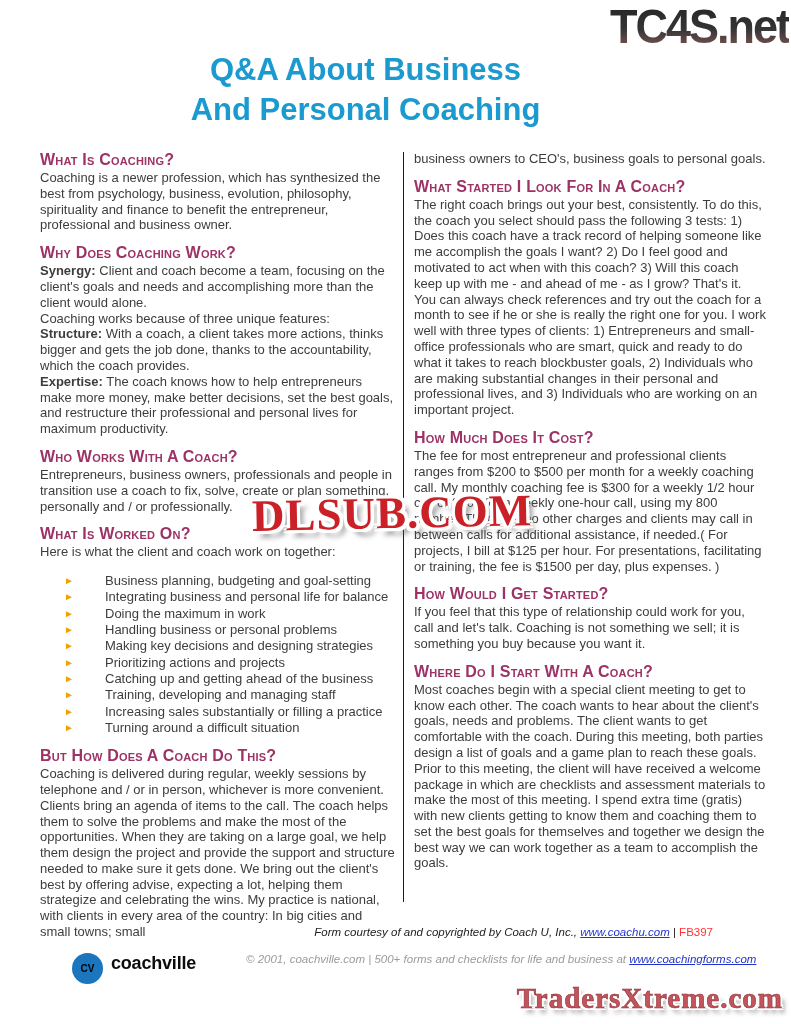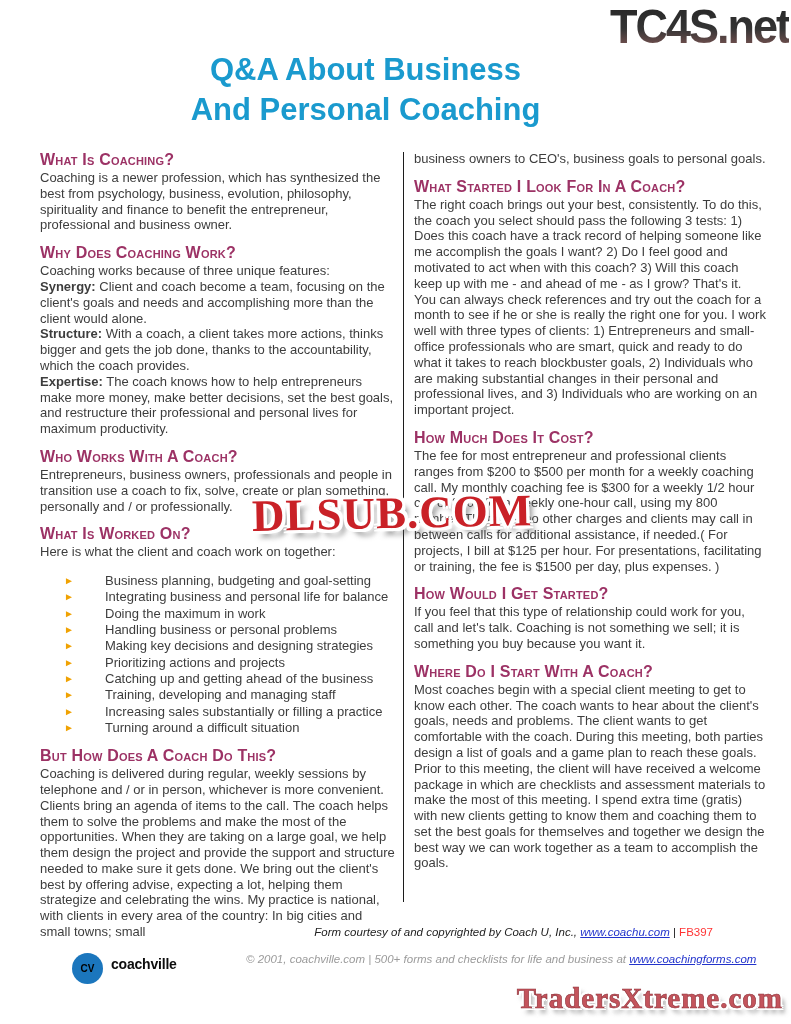--- a/index.html
+++ b/index.html
@@ -152,21 +152,21 @@
     color: #000000;
     font-weight: bold;
     font-size: 10px;
     display: flex;
     align-items: center;
     justify-content: center;
     margin-top: 10px;
   }
   .cv-text {
     margin-left: 8px;
-    font-size: 14px;
+    font-size: 18px;
     font-weight: bold;
     color: #0d0d0d;
     letter-spacing: -0.2px;
   }
 </style>
 </head>
 <body>
 
 <div class="page">
 
@@ -177,22 +177,22 @@
     <span>And Personal Coaching</span>
   </h1>
 
   <div class="divider"></div>
 
   <div class="col col-left">
     <h2 class="sec first">What Is Coaching?</h2>
     <p class="body">Coaching is a newer profession, which has synthesized the best from psychology, business, evolution, philosophy, spirituality and finance to benefit the entrepreneur, professional and business owner.</p>
 
     <h2 class="sec">Why Does Coaching Work?</h2>
+    <p class="body"><b>Synergy:</b><span> Client and coach become a team, focusing on the client's goals and needs and accomplishing more than the client would alone.</span></p>
     <p class="body">Coaching works because of three unique features:</p>
-    <p class="body"><b>Synergy:</b><span> Client and coach become a team, focusing on the client's goals and needs and accomplishing more than the client would alone.</span></p>
     <p class="body"><b>Structure:</b><span> With a coach, a client takes more actions, thinks bigger and gets the job done, thanks to the accountability, which the coach provides.</span></p>
     <p class="body"><b>Expertise:</b><span> The coach knows how to help entrepreneurs make more money, make better decisions, set the best goals, and restructure their professional and personal lives for maximum productivity.</span></p>
 
     <h2 class="sec">Who Works With A Coach?</h2>
     <p class="body">Entrepreneurs, business owners, professionals and people in transition use a coach to fix, solve, create or plan something, personally and / or professionally.</p>
 
     <h2 class="sec">What Is Worked On?</h2>
     <p class="body">Here is what the client and coach work on together:</p>
     <ul class="bullets">
       <li>

